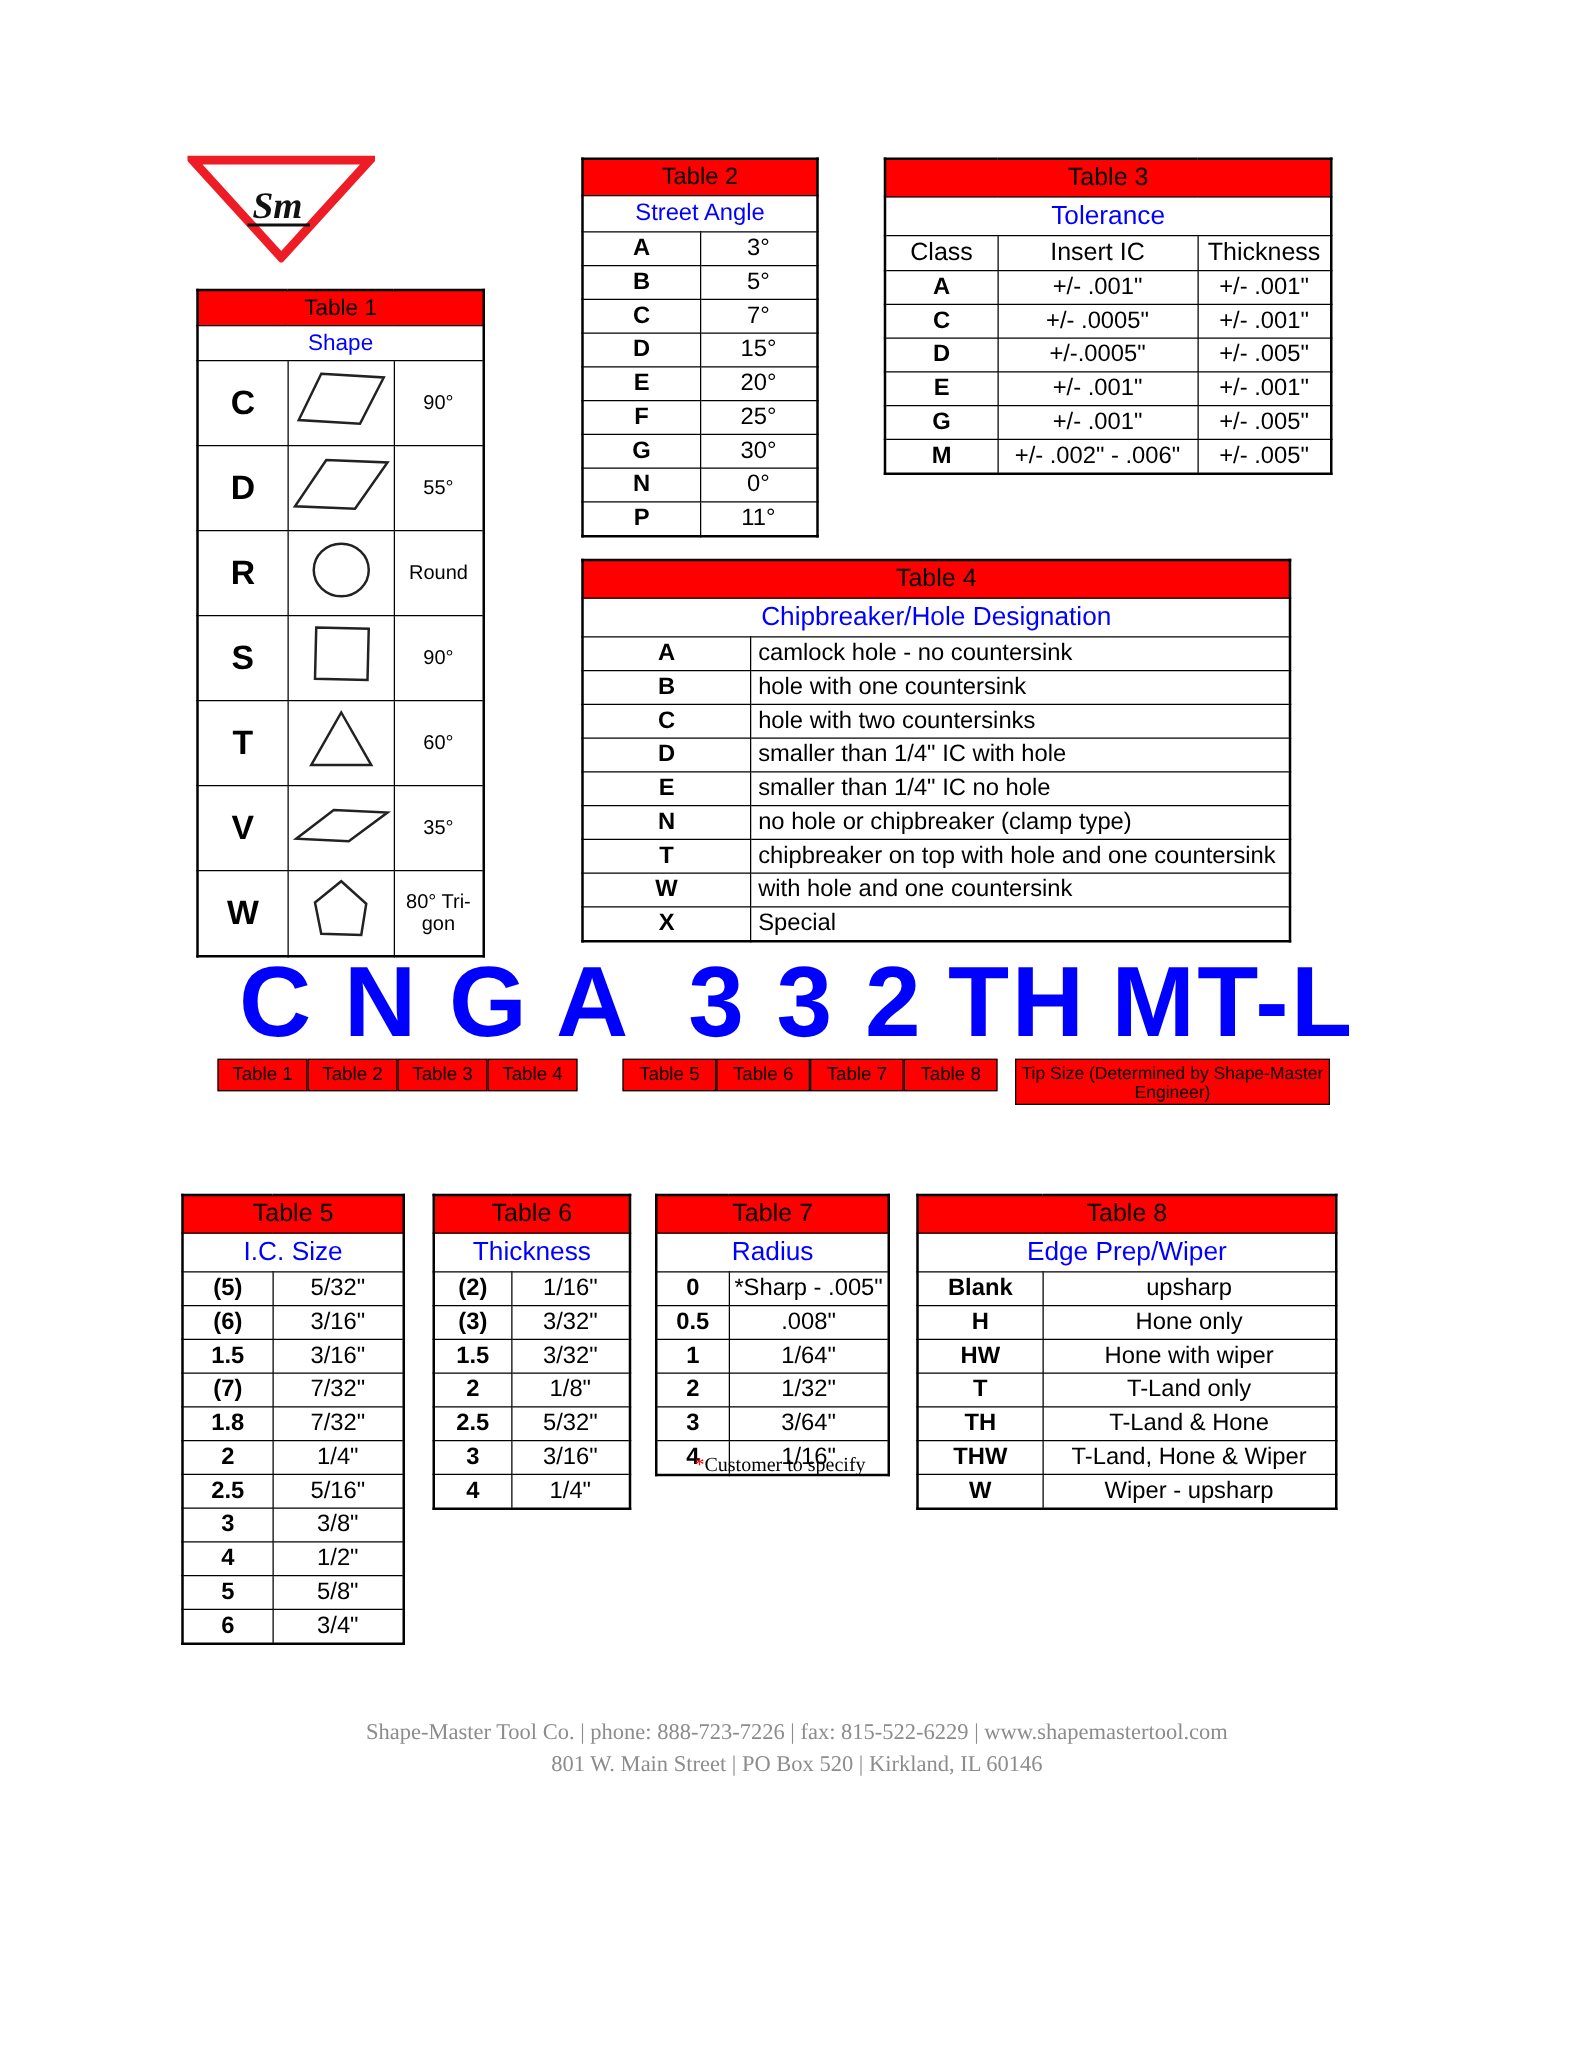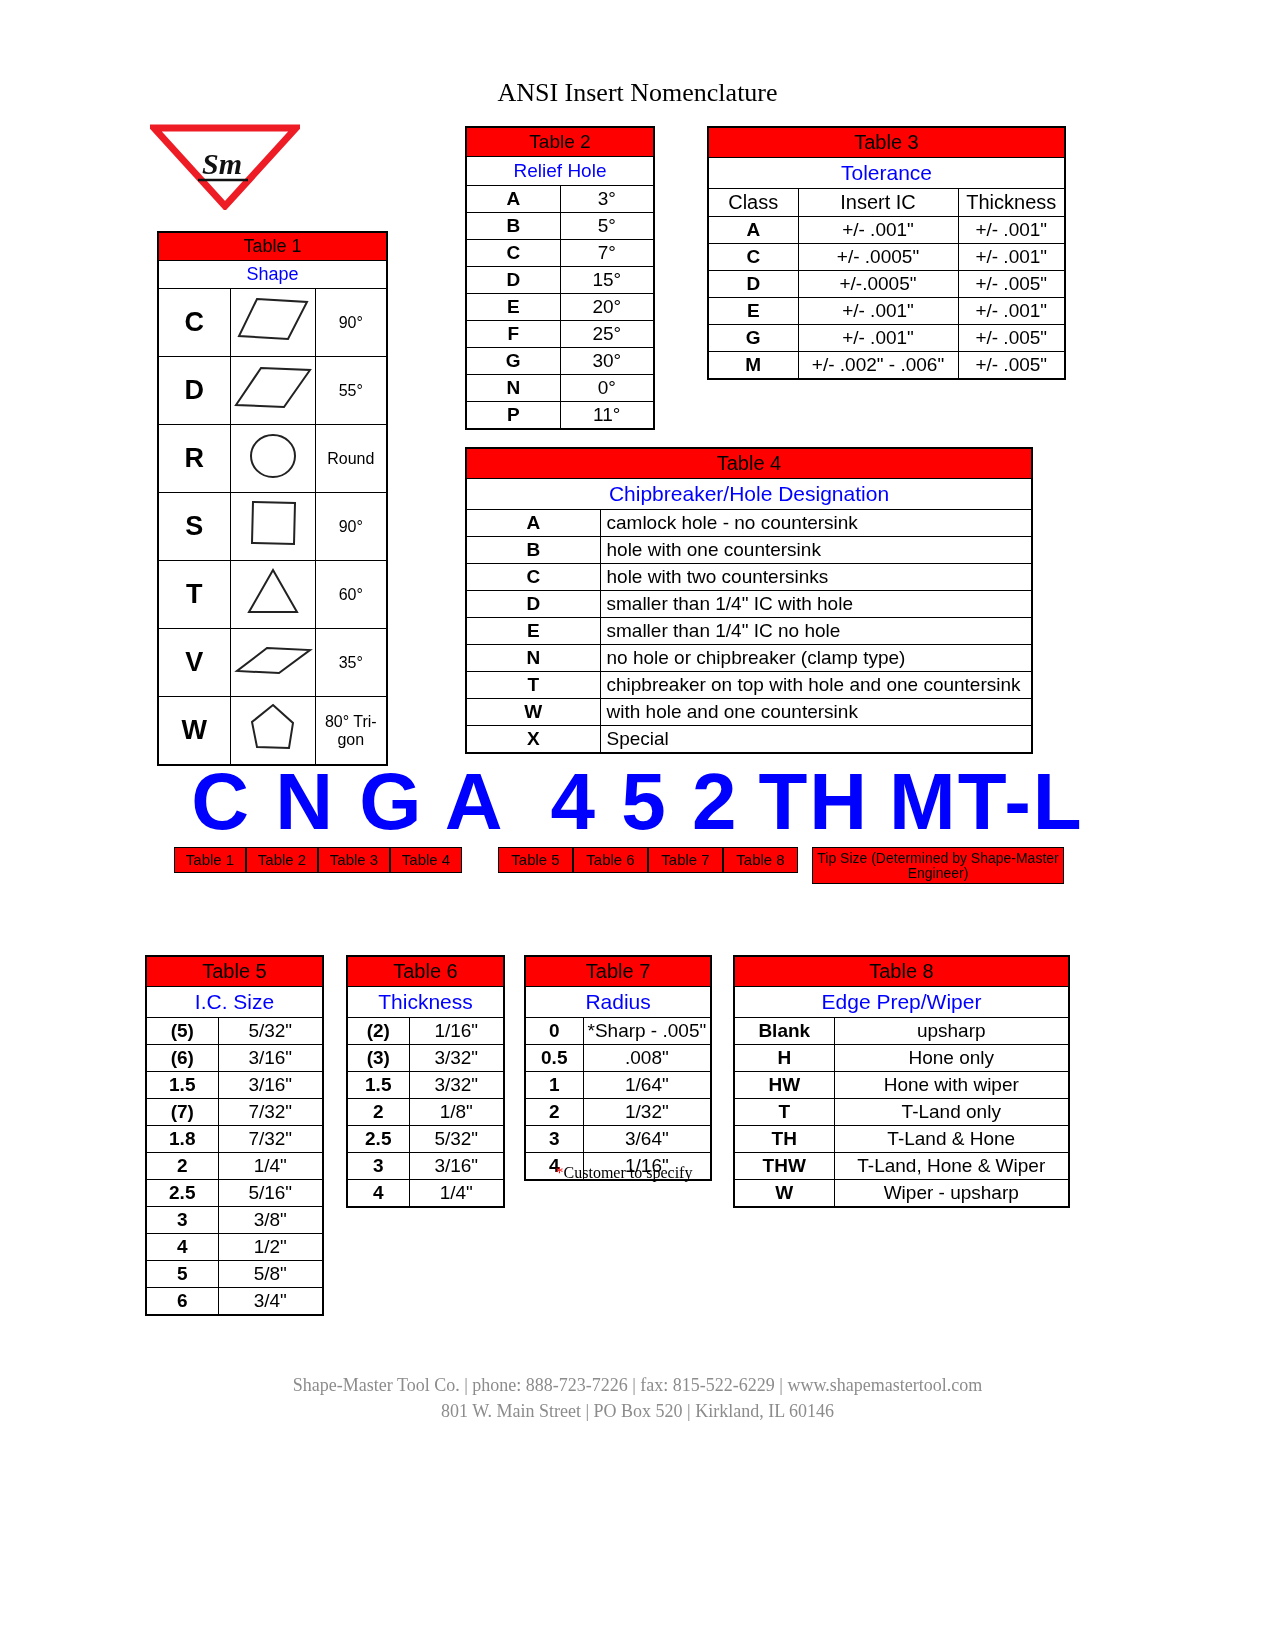--- a/index.html
+++ b/index.html
@@ -156,21 +156,20 @@
     text-align: center;
     font-family: "Liberation Serif", serif;
     font-size: 18px; color: #8c8c8c; line-height: 1.45;
   }
 </style>
 </head>
 <body>
 
 <div class="page">
 
-  <div class="doc-title">ANSI Insert Nomenclature</div>
 
   <div class="logo">
     <svg width="150" height="92" viewBox="0 0 150 92">
       <polygon points="4,10 146,10 75,88" fill="none" stroke="#ee1c25" stroke-width="7"></polygon>
       <text x="72" y="56" font-family="Liberation Serif, serif" font-size="30" font-style="italic" font-weight="bold" fill="#111" text-anchor="middle">Sm</text>
       <line x1="48" y1="62" x2="98" y2="62" stroke="#111" stroke-width="2.5"></line>
     </svg>
   </div>
 
   <div id="table1-wrap">
@@ -256,21 +255,21 @@
     </table>
   </div>
 
   <div id="table2-wrap">
     <table class="tbl" id="table2">
       <tbody>
         <tr class="title-row">
             <td colspan="2">Table 2</td>
           </tr>
         <tr class="sub-row">
-            <td colspan="2">Relief Hole</td>
+            <td colspan="2">Street Angle</td>
           </tr>
         <tr>
             <td class="code-cell">A</td>
             <td>3°</td>
           </tr>
         <tr>
             <td class="code-cell">B</td>
             <td>5°</td>
           </tr>
         <tr>
@@ -396,21 +395,21 @@
           </tr>
         <tr>
             <td class="c-code code-cell">X</td>
             <td class="c-desc left">Special</td>
           </tr>
       </tbody>
     </table>
   </div>
 
   <div class="code-line">
-    <span class="grp">C N G A</span><span class="sp1"></span><span class="grp">4 5 2</span><span class="sp2"></span><span class="grp">TH</span><span class="sp2"></span><span class="grp">MT-L</span>
+    <span class="grp">C N G A</span><span class="sp1"></span><span class="grp">3 3 2</span><span class="sp2"></span><span class="grp">TH</span><span class="sp2"></span><span class="grp">MT-L</span>
   </div>
 
   <div class="bar-row" id="bars-left">
     <div class="bar">Table 1</div>
     <div class="bar">Table 2</div>
     <div class="bar">Table 3</div>
     <div class="bar">Table 4</div>
   </div>
 
   <div class="bar-row" id="bars-mid">

